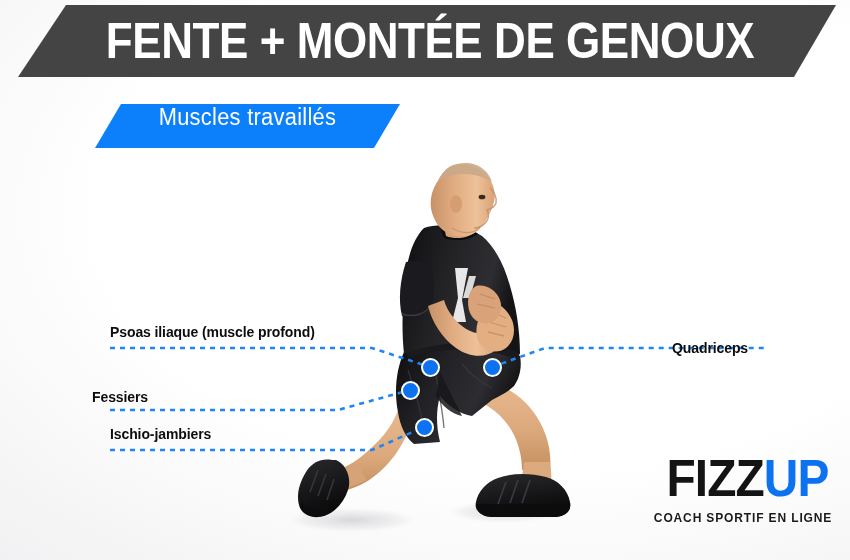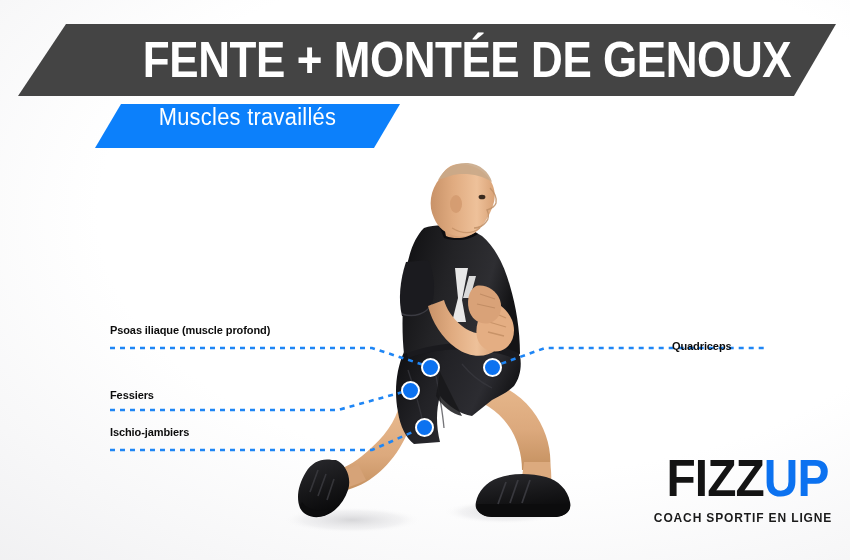--- a/index.html
+++ b/index.html
@@ -22,28 +22,28 @@
         #ffffff 42%,
         #f7f7f8 62%,
         #ececee 88%,
         #e6e6e9 100%);
   }
 
   
   .title-banner {
     position: absolute;
     left: 18px;
-    top: 24px;
+    top: 5px;
     width: 818px;
     height: 72px;
     background: #444444;
     clip-path: polygon(48px 0, 818px 0, 776px 72px, 0 72px);
     display: flex;
     align-items: center;
-    justify-content: flex-end;
+    justify-content: center;
   }
   .title-text {
     color: #ffffff;
     font-family: "Liberation Sans Narrow", "Liberation Sans", sans-serif;
     font-weight: bold;
     font-size: 50px;
     line-height: 1;
     letter-spacing: -0.5px;
     transform: scaleX(0.88);
     transform-origin: center;
@@ -83,28 +83,28 @@
   
   .lines-layer {
     position: absolute;
     left: 0; top: 0;
     width: 850px; height: 560px;
   }
 
   
   .label {
     position: absolute;
-    font-size: 11px;
+    font-size: 14px;
     font-weight: bold;
     color: #0d0d0d;
     white-space: nowrap;
     letter-spacing: -0.1px;
   }
   .label-psoas  { left: 110px; top: 324px; }
-  .label-fess   { left: 110px; top: 389px; text-align: right; }
+  .label-fess   { left: 92px; top: 389px; text-align: right; }
   .label-ischio { left: 110px; top: 426px; }
   .label-quad   { left: 672px; top: 340px; }
 
   
   .dot {
     position: absolute;
     width: 19px;
     height: 19px;
     border-radius: 50%;
     background: #0c72f0;

